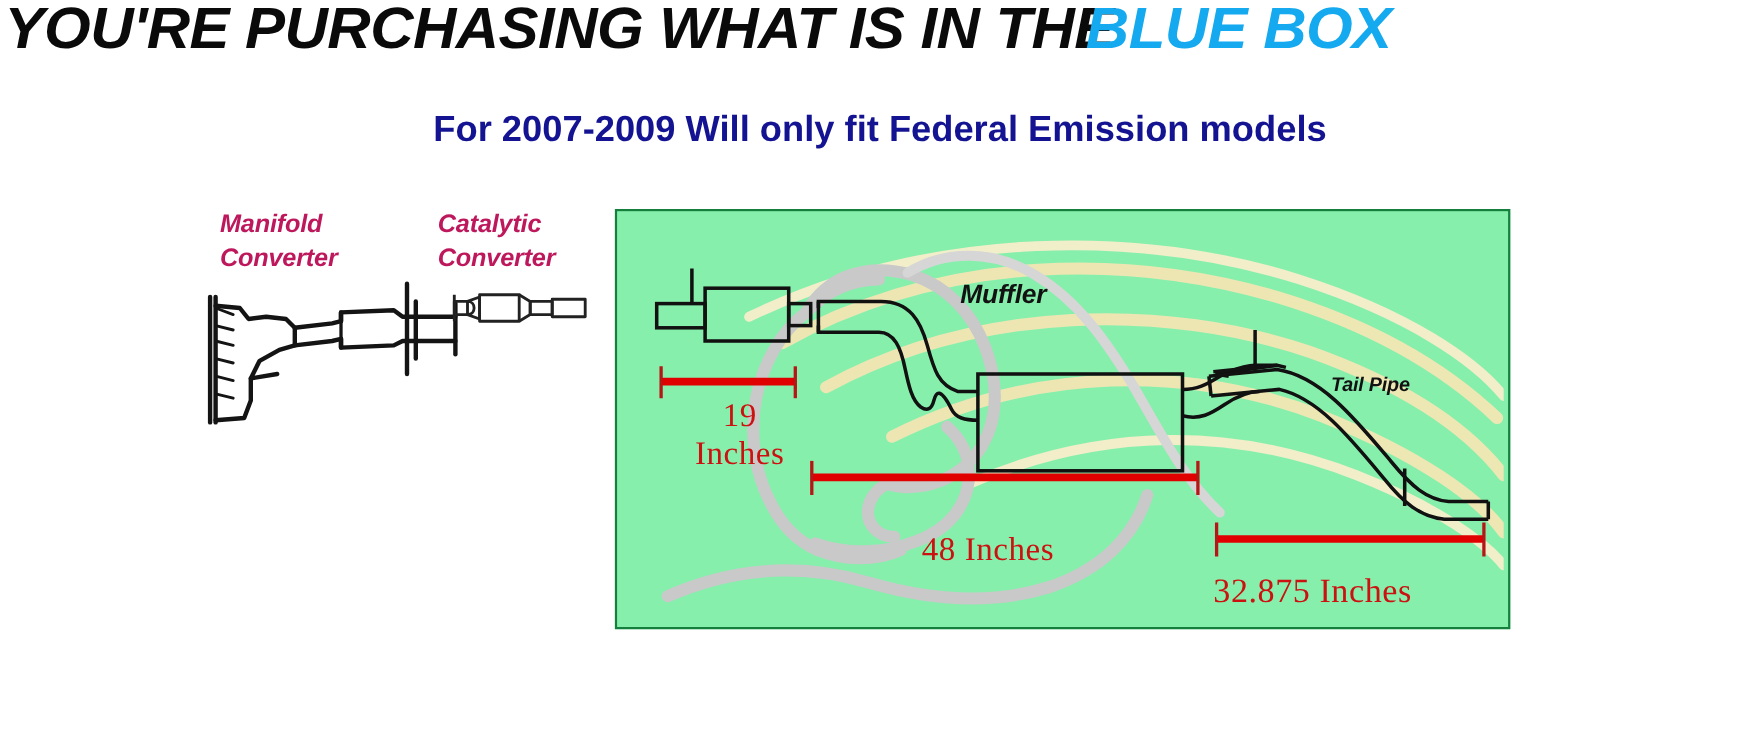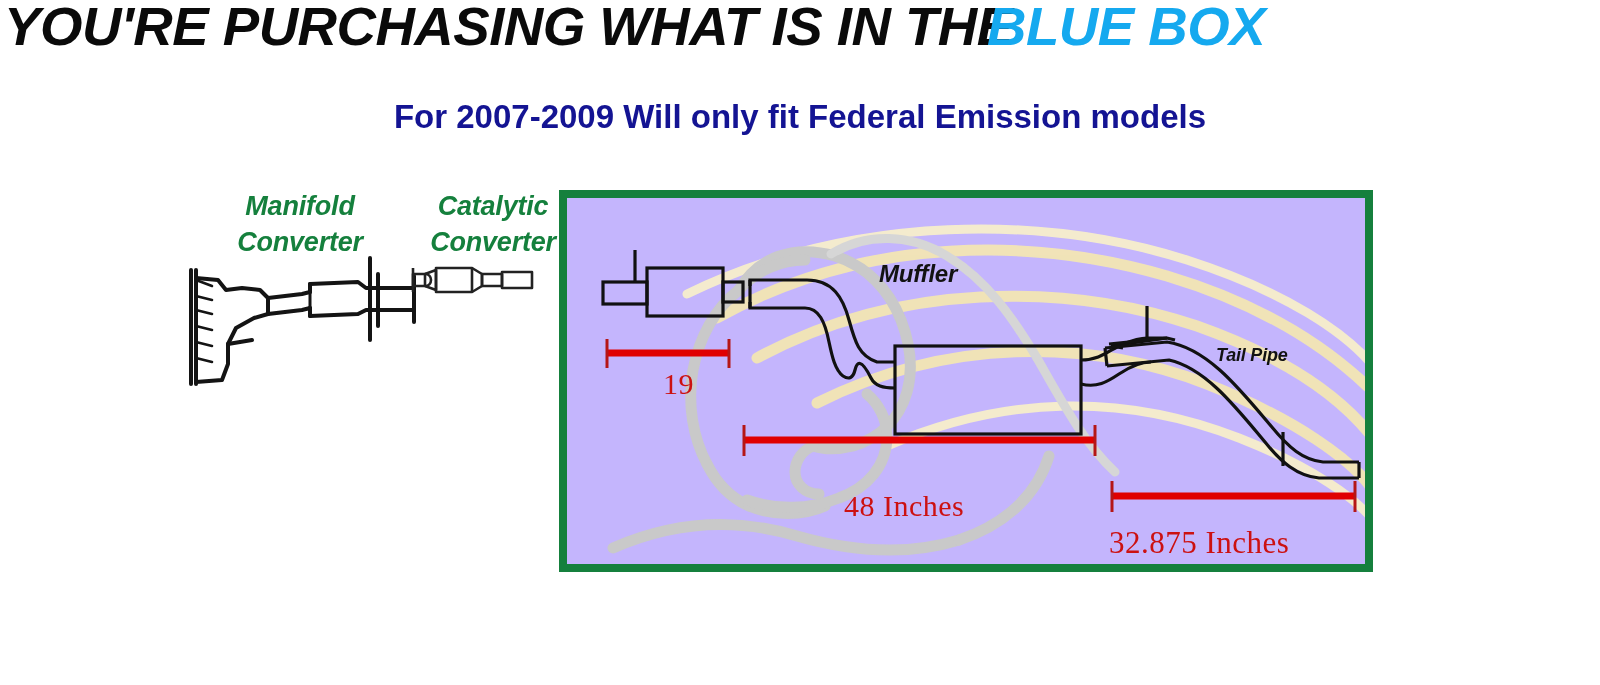--- a/index.html
+++ b/index.html
@@ -61,43 +61,43 @@
   #parts-legend {
     position: absolute;
     left: 190px;
     top: 188px;
     width: 365px;
     height: 210px;
   }
   .part-label {
     position: absolute;
     font-family: "Liberation Sans", sans-serif;
-    font-size: 27px;
+    font-size: 23px;
     font-weight: 700;
     font-style: italic;
-    color: #15803d;
-    text-align: center;
+    color: #be185d;
+    text-align: left;
     line-height: 1.34;
     letter-spacing: -0.2px;
   }
   #label-manifold { left: 10px;  top: 0px;  width: 200px; }
   #label-catalytic { left: 208px; top: 0px; width: 190px; }
   .part-svg { position: absolute; }
   #svg-manifold  { left: -8px;  top: 60px; }
   #svg-catalytic { left: 218px; top: 62px; }
 
   
   #blue-box {
     position: absolute;
     left: 559px;
     top: 190px;
     width: 814px;
     height: 382px;
-    border: 8px solid #15803d;
-    background: #c4b5fd;
+    border: 2px solid #15803d;
+    background: #86efac;
     box-sizing: border-box;
     overflow: hidden;
     padding-left: 33px;
   }
   #blue-box-inner {
     position: absolute;
     left: 0; top: 0;
     width: 806px;
     height: 374px;
   }
@@ -334,20 +334,21 @@
           <line x1="545" y1="283" x2="545" y2="314" stroke="#b51616" stroke-width="3"></line>
           <line x1="788" y1="283" x2="788" y2="314" stroke="#b51616" stroke-width="3"></line>
         </g>
       </svg>
 
       <div class="diagram-label" id="label-muffler">Muffler</div>
       <div class="diagram-label" id="label-tailpipe">Tail Pipe</div>
 
       <div class="dim-text" id="dim-19">
         <div>19</div>
+        <div>Inches</div>
       </div>
       <div class="dim-text" id="dim-48">48 Inches</div>
       <div class="dim-text" id="dim-32">32.875 Inches</div>
 
     </div>
   </div>
 
 </div>
 
 </body></html>

